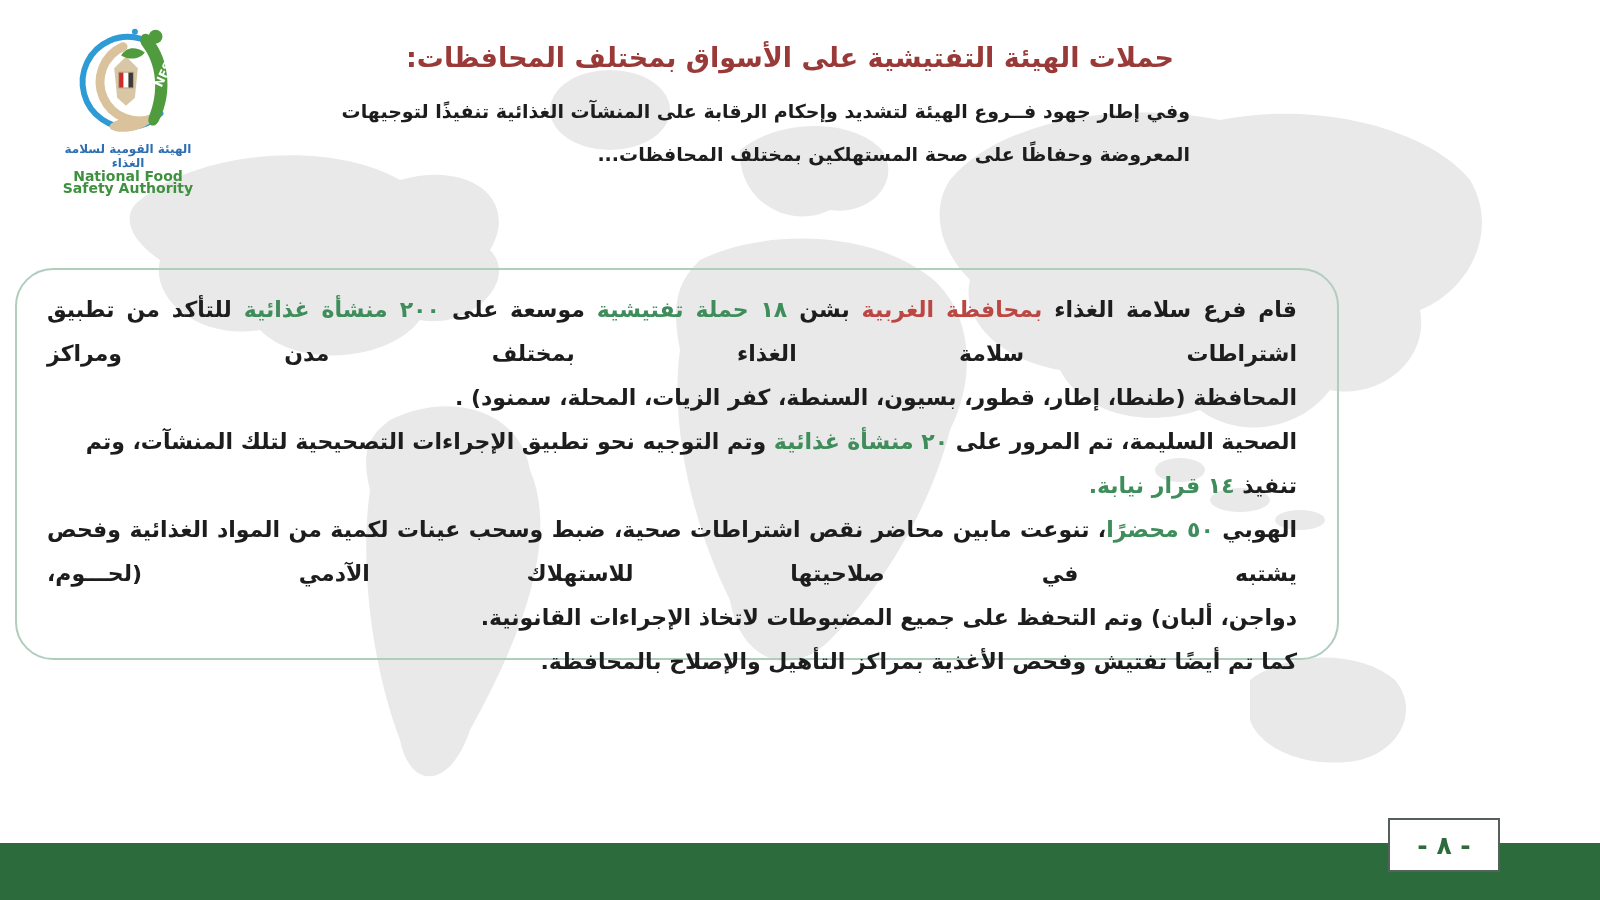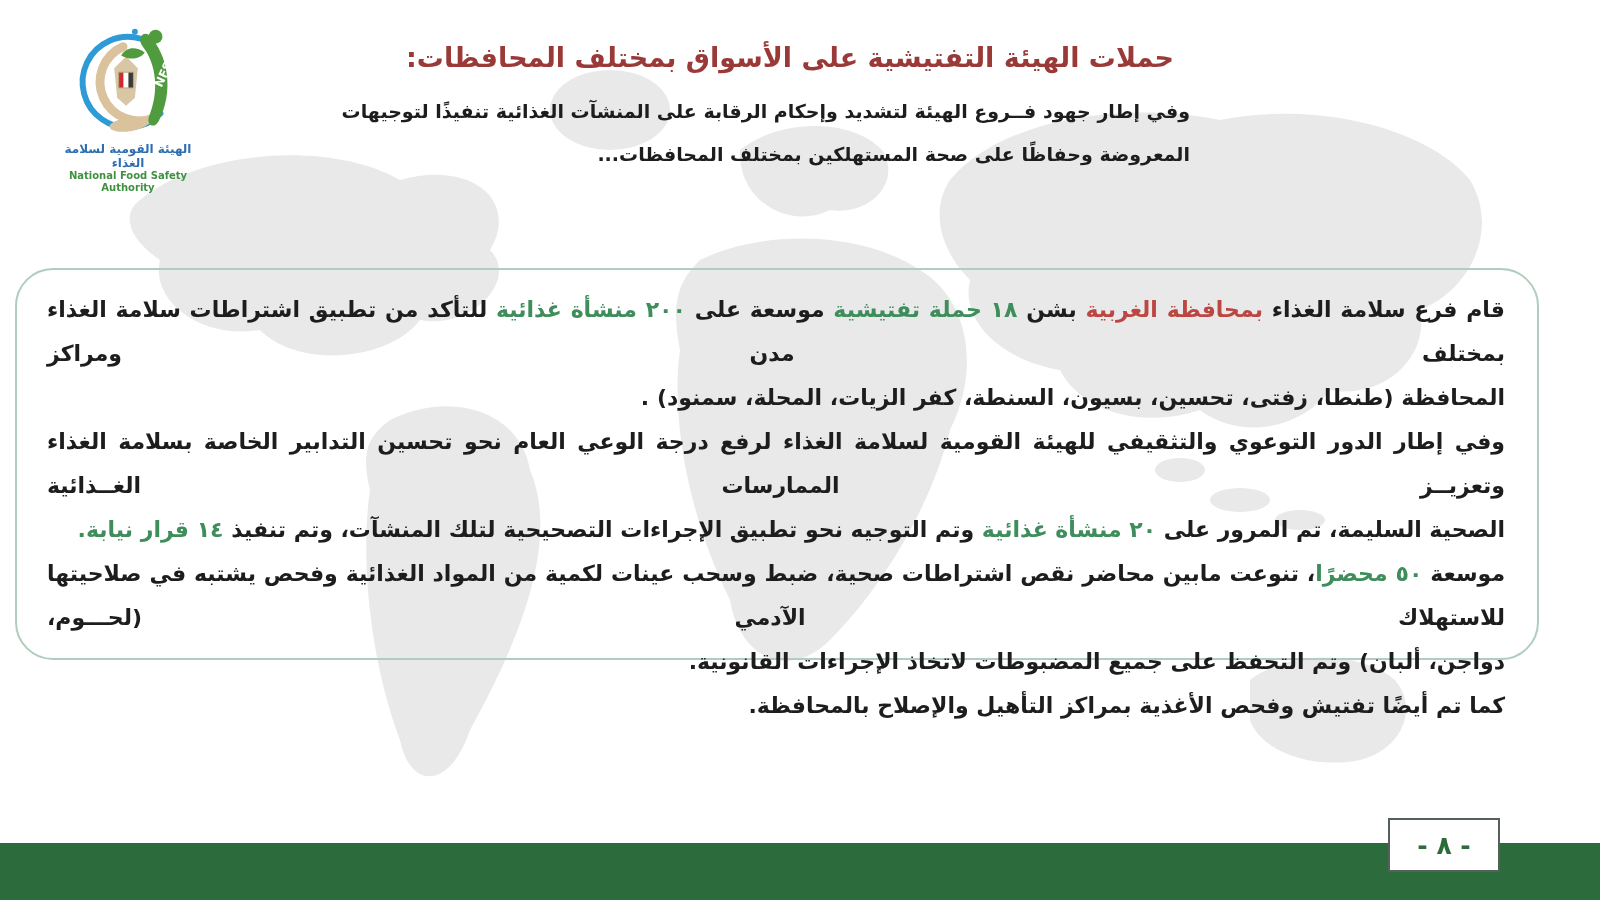--- a/index.html
+++ b/index.html
@@ -24,26 +24,26 @@
   }
   .intro{
     position:absolute;top:90px;right:410px;left:150px;z-index:2;direction:rtl;
     text-align:right;font-size:19px;font-weight:bold;color:var(--text);
   }
   .intro-line{line-height:43px;white-space:nowrap;}
   
   .logo{position:absolute;left:50px;top:26px;width:156px;text-align:center;z-index:2;}
   .logo-icon{width:128px;height:116px;display:block;margin:0 auto;}
   .logo-ar{color:#2e6fb2;font-size:12px;font-weight:bold;direction:rtl;line-height:14px;}
-  .logo-en{color:#3f9140;font-size:10px;font-weight:bold;line-height:12px;}
+  .logo-en{color:#3f9140;font-size:14px;font-weight:bold;line-height:12px;}
   
   .info-box{
-    position:absolute;left:15px;top:268px;width:1524px;height:392px;box-sizing:border-box;
+    position:absolute;left:15px;top:268px;width:1324px;height:392px;box-sizing:border-box;
     border:2px solid var(--box-border);border-radius:38px;z-index:2;direction:rtl;
-    padding:18px 32px 0 30px;font-size:22px;font-weight:bold;color:var(--text);
+    padding:18px 40px 0 30px;font-size:22px;font-weight:bold;color:var(--text);
     background:transparent;
   }
   .box-line{line-height:44px;}
   .box-line.full{text-align:justify;text-align-last:justify;}
   .box-line.end{text-align:right;}
   .box-line span.red{color:var(--accent-red);}
   .box-line span.green{color:var(--accent-green);}
   
   .footer-bar{position:absolute;left:0;bottom:0;width:1600px;height:57px;background:var(--footer-green);z-index:1;}
   .page-number{
@@ -96,24 +96,23 @@
   </div>
 
   <h1 class="title">حملات الهيئة التفتيشية على الأسواق بمختلف المحافظات:</h1>
   <div class="intro">
       <div class="intro-line">وفي إطار جهود فــروع الهيئة لتشديد وإحكام الرقابة على المنشآت الغذائية تنفيذًا لتوجيهات</div>
       <div class="intro-line">المعروضة وحفاظًا على صحة المستهلكين بمختلف المحافظات...</div>
     </div>
 
   <section class="info-box">
       <div class="box-line full"><span>قام فرع سلامة الغذاء </span><span class="red">بمحافظة الغربية</span><span> بشن </span><span class="green">١٨ حملة تفتيشية</span><span> موسعة على </span><span class="green">٢٠٠ منشأة غذائية</span><span> للتأكد من تطبيق اشتراطات سلامة الغذاء بمختلف مدن ومراكز</span></div>
-      <div class="box-line end"><span>المحافظة (طنطا، زفتى، تحسين، بسيون، السنطة، كفر الزيات، المحلة، سمنود) .</span></div>
-      <div class="box-line full"><span>وفي إطار الدور التوعوي والتثقيفي للهيئة القومية لسلامة الغذاء لرفع درجة الوعي العام نحو تحسين التدابير الخاصة بسلامة الغذاء وتعزيــز الممارسات الغــذائية</span></div>
+      <div class="box-line end"><span>المحافظة (طنطا، إطار، قطور، بسيون، السنطة، كفر الزيات، المحلة، سمنود) .</span></div>
       <div class="box-line end"><span>الصحية السليمة، تم المرور على </span><span class="green">٢٠ منشأة غذائية</span><span> وتم التوجيه نحو تطبيق الإجراءات التصحيحية لتلك المنشآت، وتم تنفيذ </span><span class="green">١٤ قرار نيابة.</span></div>
-      <div class="box-line full"><span>موسعة </span><span class="green">٥٠ محضرًا</span><span>، تنوعت مابين محاضر نقص اشتراطات صحية، ضبط وسحب عينات لكمية من المواد الغذائية وفحص يشتبه في صلاحيتها للاستهلاك الآدمي (لحـــوم،</span></div>
+      <div class="box-line full"><span>الهوبي </span><span class="green">٥٠ محضرًا</span><span>، تنوعت مابين محاضر نقص اشتراطات صحية، ضبط وسحب عينات لكمية من المواد الغذائية وفحص يشتبه في صلاحيتها للاستهلاك الآدمي (لحـــوم،</span></div>
       <div class="box-line end"><span>دواجن، ألبان) وتم التحفظ على جميع المضبوطات لاتخاذ الإجراءات القانونية.</span></div>
       <div class="box-line end"><span>كما تم أيضًا تفتيش وفحص الأغذية بمراكز التأهيل والإصلاح بالمحافظة.</span></div>
     </section>
 
   <div class="footer-bar"></div>
   <div class="page-number">- ٨ -</div>
 
 </div>
 
 </body></html>

